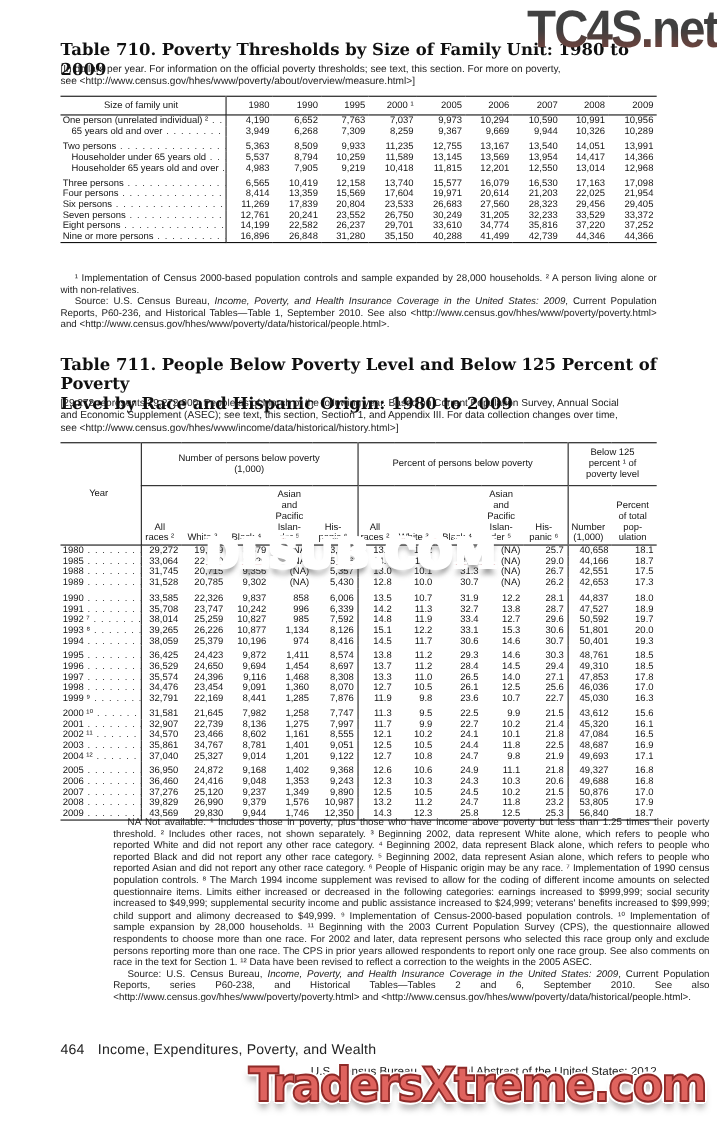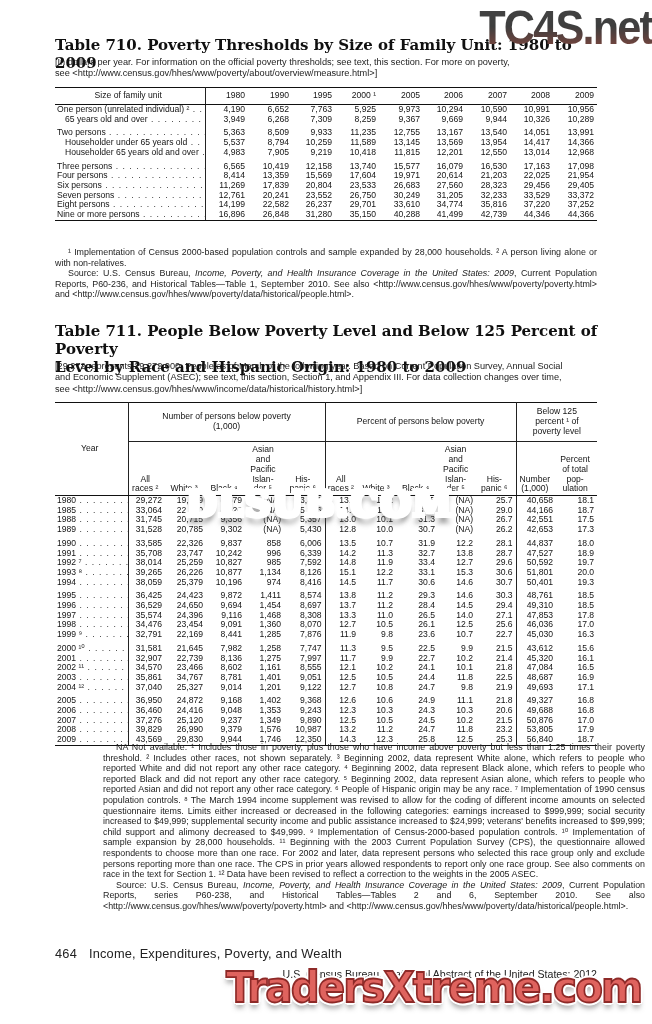--- a/index.html
+++ b/index.html
@@ -107,21 +107,21 @@
         <th class="yh">2008</th>
         <th class="yh">2009</th>
       </tr>
     </thead>
     <tbody id="t710-body">
         <tr>
           <td class="lbl"><span class="lt">One person (unrelated individual) ²</span><span class="leader"></span></td>
           <td class="num">4,190</td>
           <td class="num">6,652</td>
           <td class="num">7,763</td>
-          <td class="num">5,925</td>
+          <td class="num">7,037</td>
           <td class="num">9,973</td>
           <td class="num">10,294</td>
           <td class="num">10,590</td>
           <td class="num">10,991</td>
           <td class="num">10,956</td>
         </tr>
         <tr>
           <td class="lbl ind"><span class="lt">65 years old and over</span><span class="leader"></span></td>
           <td class="num">3,949</td>
           <td class="num">6,268</td>

